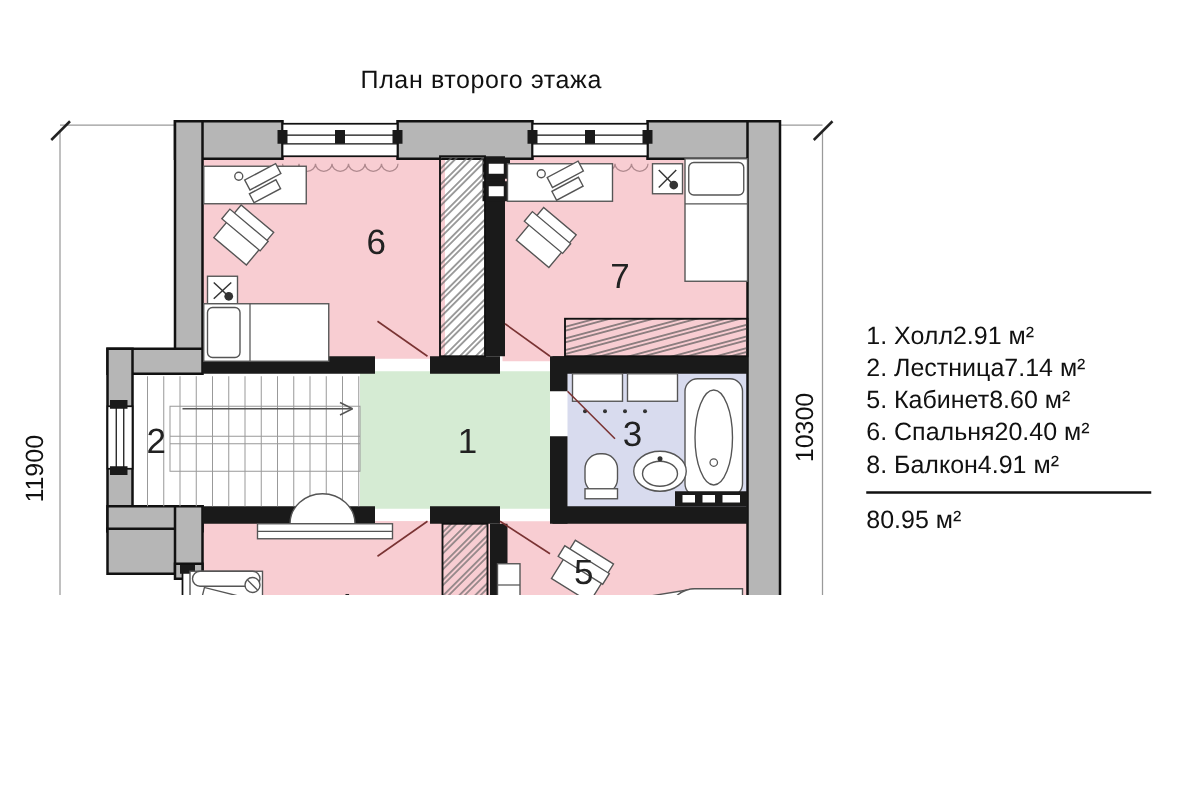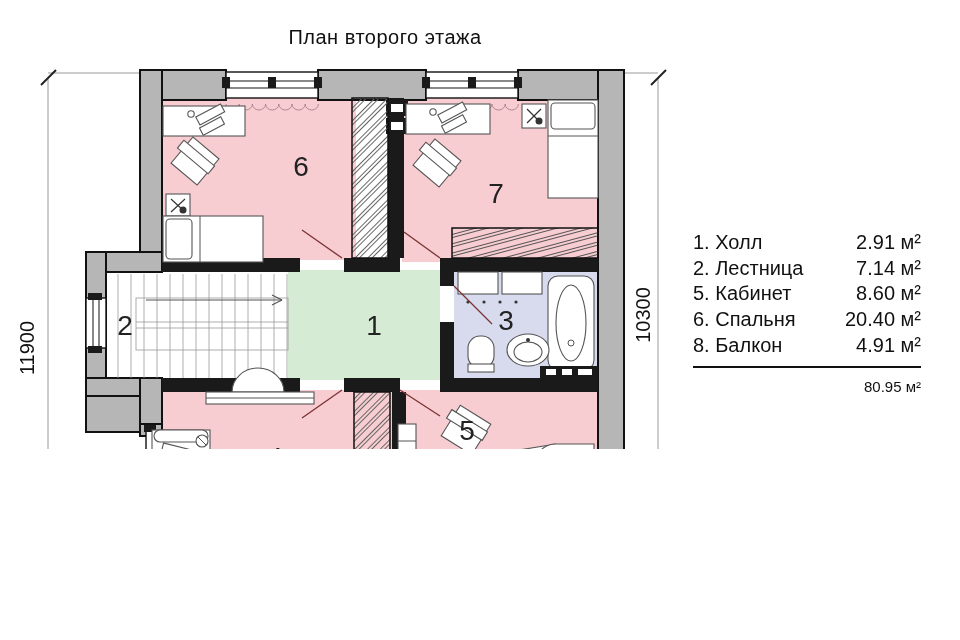--- a/index.html
+++ b/index.html
@@ -1,24 +1,24 @@
 <!DOCTYPE html>
 <html><head>
 <meta charset="utf-8">
 <style>
   html,body{margin:0;padding:0;background:#fff;}
   #stage{position:relative;width:960px;height:449px;background:#fff;overflow:hidden;
-         font-family:"Liberation Sans",sans-serif;}
+         font-family:"Liberation Sans",sans-serif;margin-top:27px;}
   #plan-svg{position:absolute;left:0;top:0;}
   #title{position:absolute;left:160px;top:26px;width:450px;text-align:center;
          font-size:20px;color:#111;letter-spacing:.5px;}
   #legend{position:absolute;left:693px;top:230px;width:228px;font-size:20px;color:#111;}
-  .legend-row{display:flex;justify-content:space-between;height:25.7px;line-height:25.7px;}
+  .legend-row{display:flex;height:25.7px;line-height:25.7px;}
   #legend-rule{border:none;border-top:2px solid #111;margin:8px 0 0 0;}
-  #legend-total{text-align:right;margin-top:10px;font-size:15px;}
+  #legend-total{text-align:left;margin-top:10px;font-size:20px;}
   
   .wall{fill:#b6b6b6;stroke:#111;stroke-width:2;}
   .blk{fill:#1a1a1a;stroke:none;}
   .wht{fill:#fff;stroke:#111;stroke-width:1.4;}
   .fur{fill:#fff;stroke:#555;stroke-width:1.1;}
   .thin{stroke:#999;stroke-width:.8;fill:none;}
   .dimline{stroke:#9a9a9a;stroke-width:1;fill:none;}
   .tick{stroke:#222;stroke-width:2;}
   .swing{stroke:#7a3333;stroke-width:1.3;}
   .curt{stroke:#b08a8f;stroke-width:1;fill:none;}

